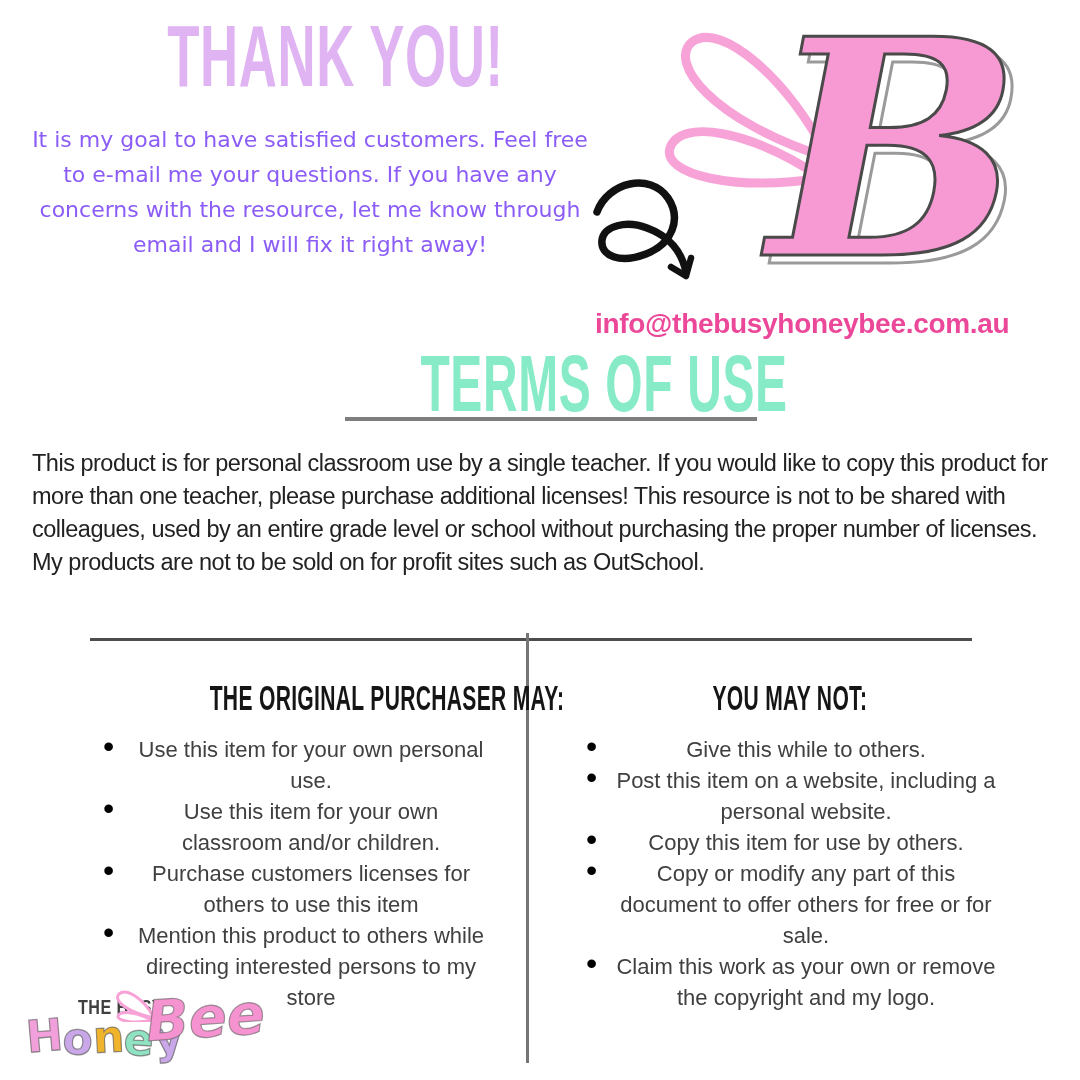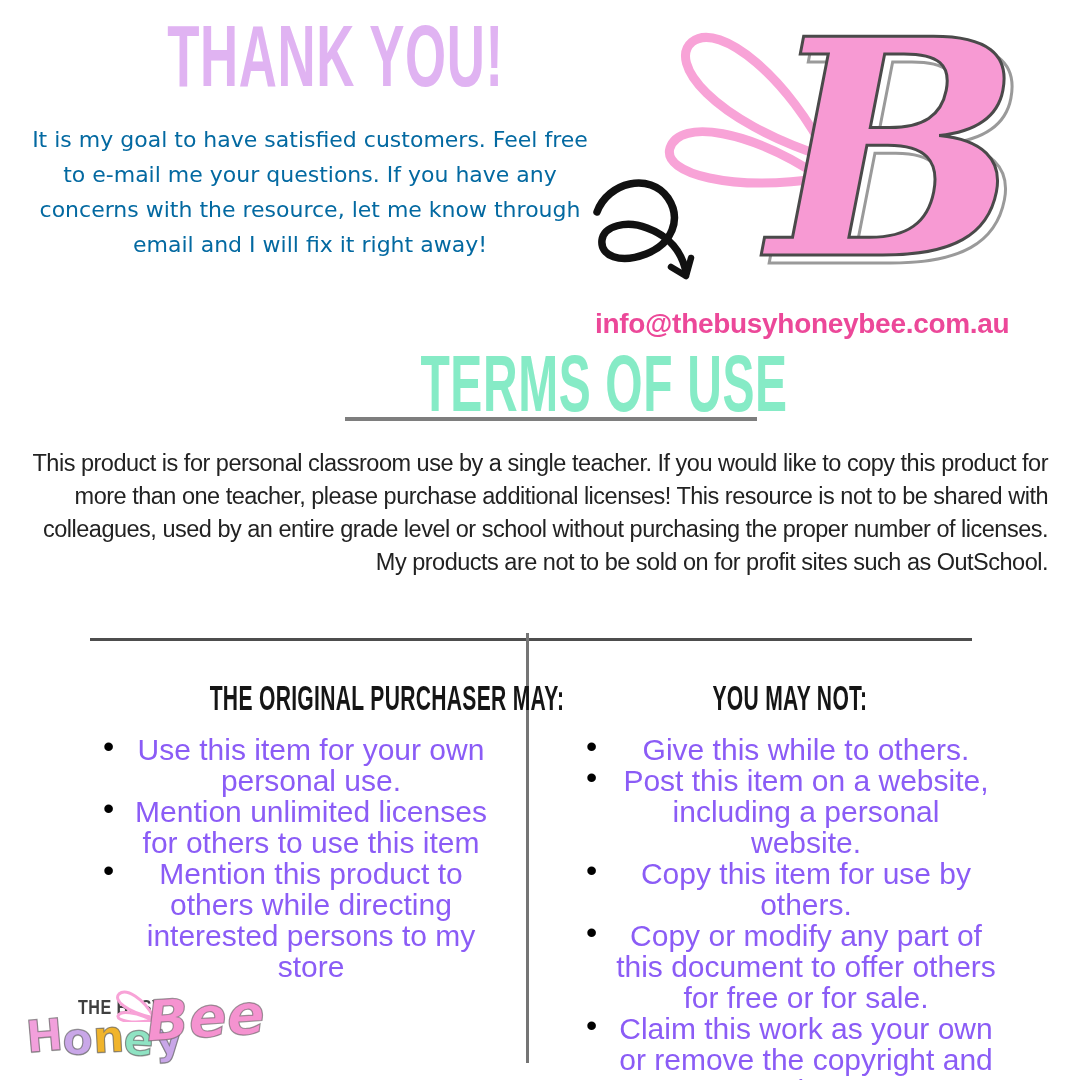--- a/index.html
+++ b/index.html
@@ -17,26 +17,26 @@
   .terms-title { position:absolute; left:290px; top:332px; width:520px; text-align:center; margin:8px; line-height:88px; }
   .terms-title .squish {
     display:inline-block; font-size:80px; font-weight:800; color:#86EBC6;
     transform:scale(0.60,1); transform-origin:center; white-space:nowrap; letter-spacing:1px;
   }
   .terms-underline { position:absolute; left:345px; top:417px; width:412px; height:4px; background:#7E7E7E; }
 
   
   .intro {
     position:absolute; left:28px; top:122px; width:564px; margin:0;
-    text-align:center; font-size:22px; line-height:35px; color:#0369a1;
+    text-align:center; font-size:22px; line-height:35px; color:#8b5cf6;
     font-family:"DejaVu Sans","Liberation Sans",sans-serif;
   }
   .terms-par {
     position:absolute; left:32px; top:447px; width:1016px; margin:0;
-    text-align:right; font-size:23.5px; line-height:33px; color:#222222;
+    text-align:left; font-size:23.5px; line-height:33px; color:#222222;
     letter-spacing:-0.5px;
   }
 
   
   .bee-logo { position:absolute; left:600px; top:10px; width:430px; height:285px; }
   .curly-arrow { position:absolute; left:592px; top:172px; width:105px; height:112px; }
   .email {
     position:absolute; left:595px; top:308px; width:450px; text-align:left;
     font-size:28px; font-weight:800; color:#ec4899; letter-spacing:-0.3px;
   }
@@ -49,22 +49,22 @@
   .col { position:absolute; top:660px; }
   .col-left  { left:85px;  width:420px; }
   .col-right { left:568px; width:444px; }
   .col h3 { margin:16px; text-align:center; line-height:42px; height:42px; }
   .col h3 .squish {
     display:inline-block; font-size:34px; font-weight:800; color:#151515;
     transform:scale(0.62,1.05); transform-origin:center; white-space:nowrap; letter-spacing:0.5px;
   }
   .col ul { list-style:none; margin:16px 0 0 0; padding:0; }
   .col li {
-    position:relative; text-align:center; font-size:30px; line-height:31px;
-    color:#8b5cf6; padding:0 14px 0 46px; margin:0;
+    position:relative; text-align:center; font-size:22px; line-height:31px;
+    color:#404040; padding:0 14px 0 46px; margin:0;
   }
   .col li::before {
     content:"\2022"; position:absolute; left:18px; top:-3px;
     font-size:32px; color:#000000;
   }
 
   
   .brand { position:absolute; left:22px; top:990px; width:250px; height:90px; }
   .brand-top {
     position:absolute; left:56px; top:6px; font-size:19px; font-weight:800;
@@ -125,21 +125,22 @@
 
   <div class="h-divider"></div>
   <div class="v-divider"></div>
 
   <div class="col col-left">
     <h3>
       <span class="squish">THE ORIGINAL PURCHASER MAY:</span>
     </h3>
     <ul>
         <li>Use this item for your own personal use.</li>
-        <li>Mention unlimited licenses for others to use this item</li>
+        <li>Use this item for your own classroom and/or children.</li>
+        <li>Purchase customers licenses for others to use this item</li>
         <li>Mention this product to others while directing interested persons to my store</li>
       </ul>
   </div>
 
   <div class="col col-right">
     <h3>
       <span class="squish">YOU MAY NOT:</span>
     </h3>
     <ul>
         <li>Give this while to others.</li>

